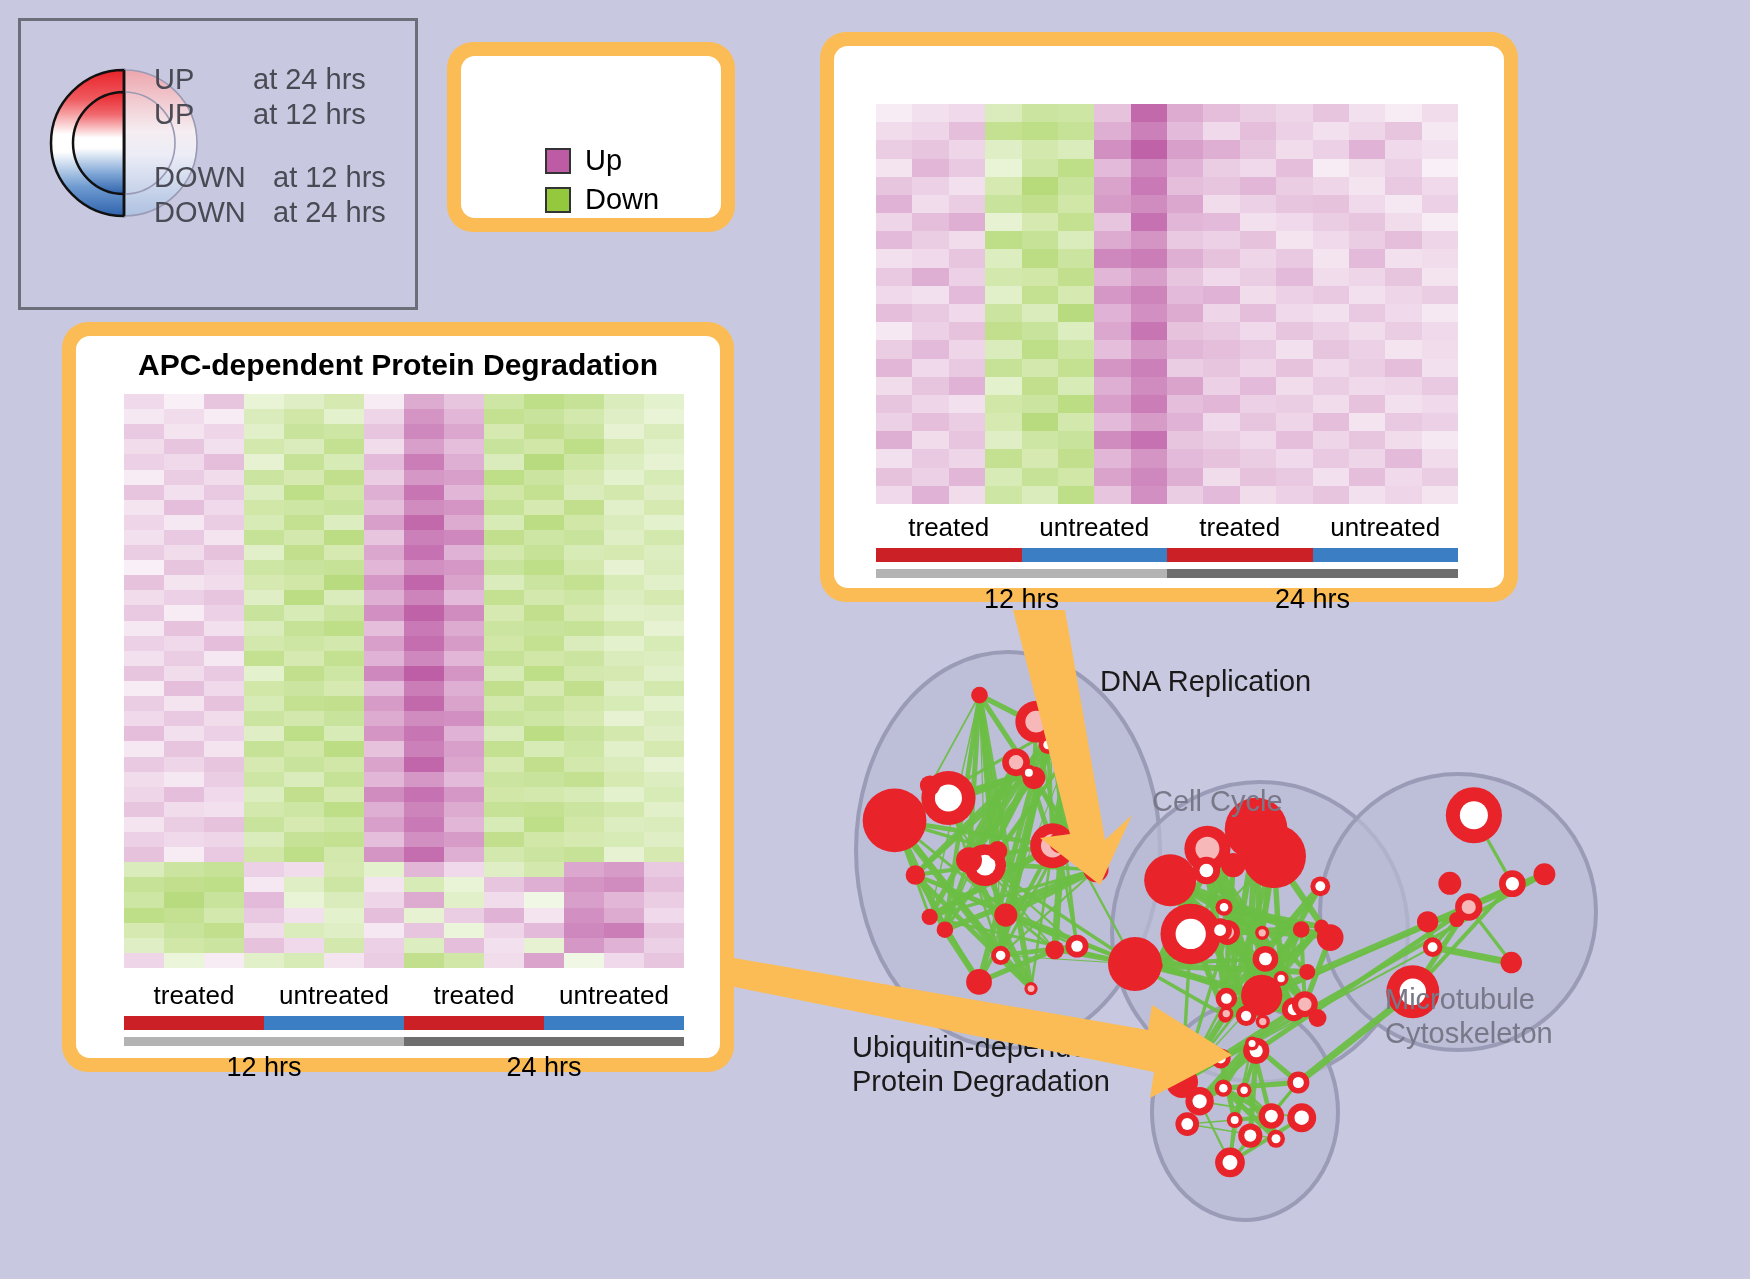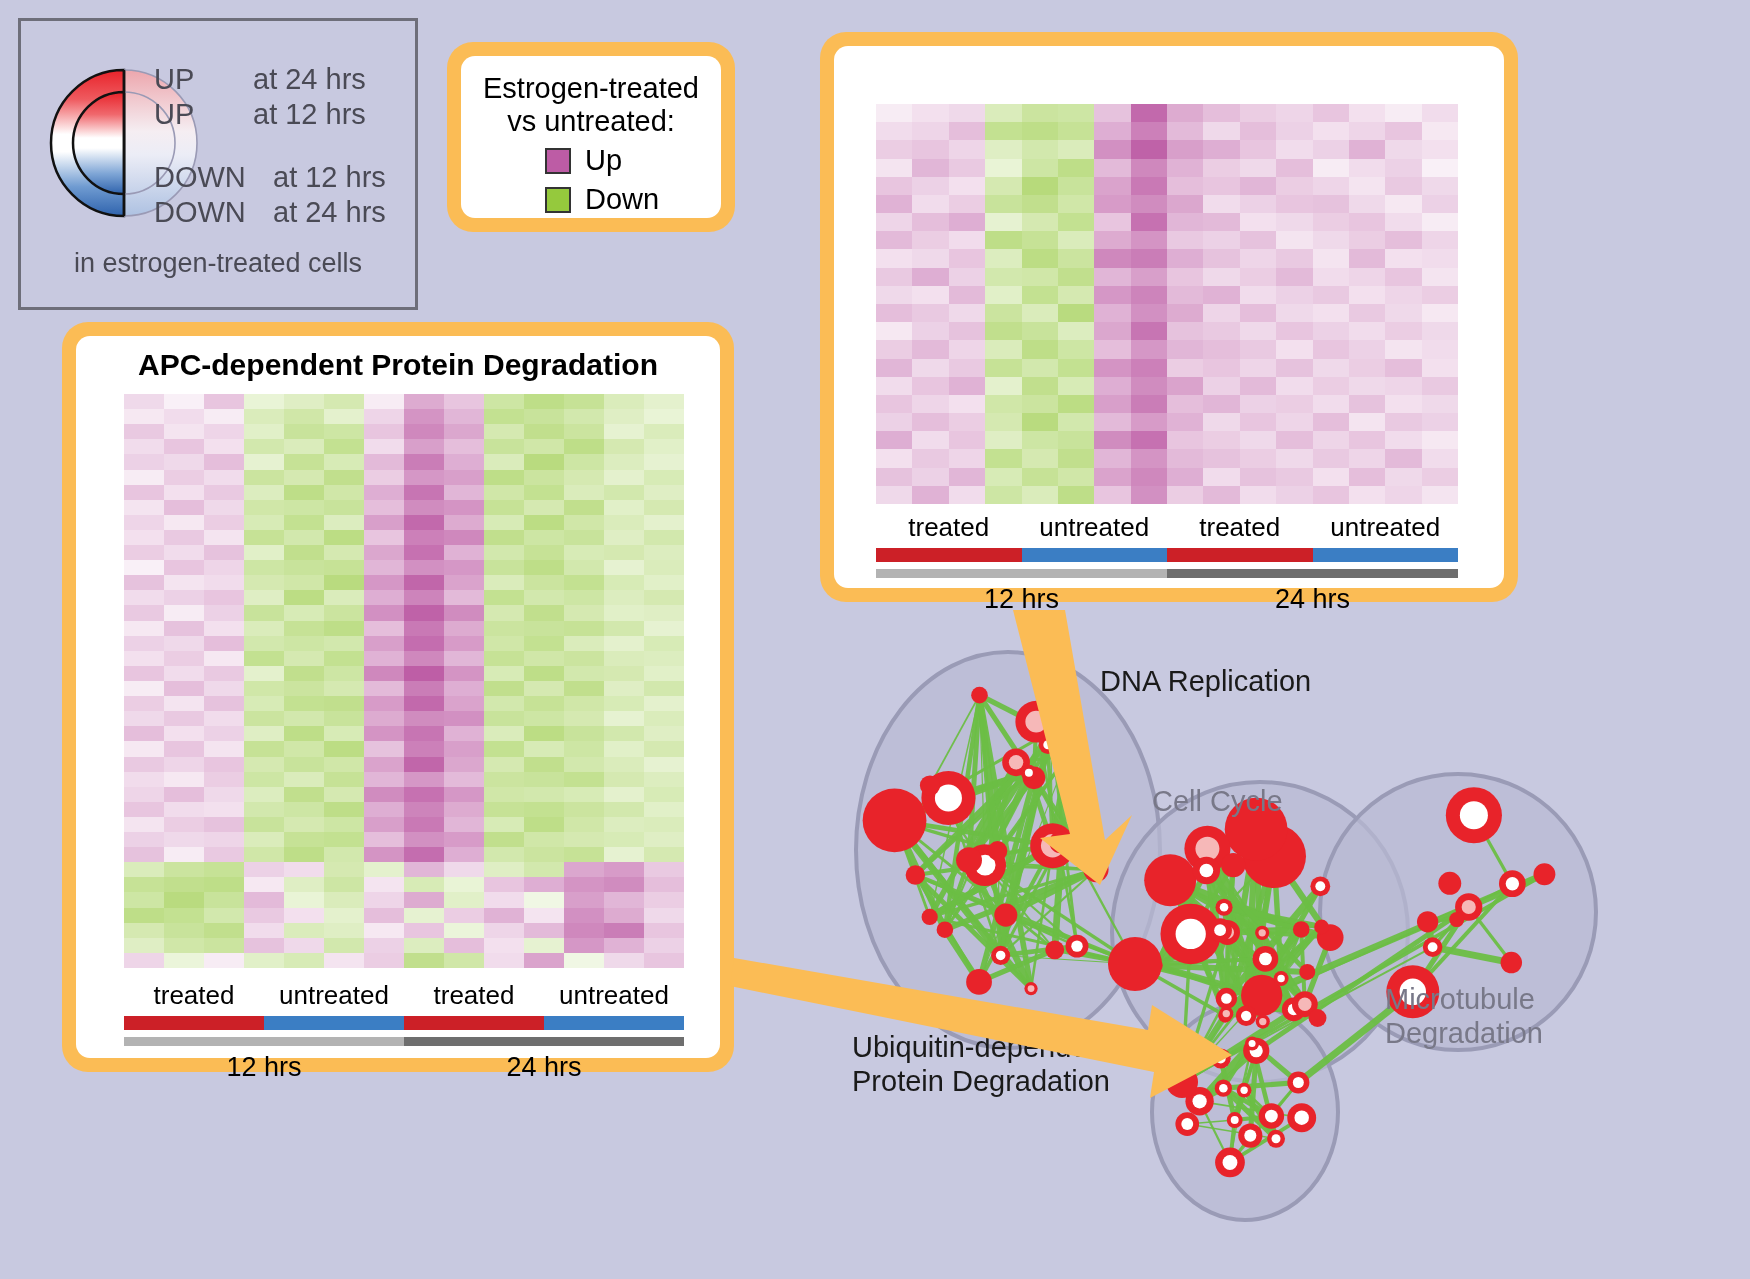--- a/index.html
+++ b/index.html
@@ -127,30 +127,25 @@
   <div class="key-row" style="left:133px; top:42px;">UP</div>
   <div class="key-lbl" style="left:232px; top:42px;">at 24 hrs</div>
   <div class="key-row" style="left:133px; top:77px;">UP</div>
   <div class="key-lbl" style="left:232px; top:77px;">at 12 hrs</div>
   <div class="key-row" style="left:133px; top:140px;">DOWN</div>
   <div class="key-lbl" style="left:252px; top:140px;">at 12 hrs</div>
   <div class="key-row" style="left:133px; top:175px;">DOWN</div>
   <div class="key-lbl" style="left:252px; top:175px;">at 24 hrs</div>
 
   <div id="key-footer">
-    <div>in estrogen-treated cells</div>
   </div>
 </div>
 
 <div class="panel" id="legend-panel">
   <div class="panel-inner">
-    <div id="legend-text">
-      <div>Estrogen-treated</div>
-      <div>vs untreated:</div>
-    </div>
     <div class="legend-item" style="left:84px; top:88px;">
       <span class="legend-swatch" id="sw-up" style="background: rgb(189, 92, 165);"></span>
       <span>Up</span>
     </div>
     <div class="legend-item" style="left:84px; top:127px;">
       <span class="legend-swatch" id="sw-down" style="background: rgb(149, 201, 61);"></span>
       <span>Down</span>
     </div>
   </div>
 </div>
@@ -1619,21 +1614,21 @@
       <g>
         <circle cx="345" cy="352" r="27" fill="#e8232a"></circle>
       </g>
       <g>
         <circle cx="392" cy="470" r="16" fill="#e8232a"></circle>
       </g>
     </svg>
   <div class="cluster-label" id="lbl-0" style="left: 310px; top: 52px; color: rgb(26, 26, 26);">DNA Replication</div>
   <div class="cluster-label" id="lbl-1" style="left: 362px; top: 172px; color: rgb(120, 120, 136);">Cell Cycle</div>
   <div class="cluster-label" id="lbl-2" style="left: 595px; top: 370px; color: rgb(120, 120, 136);">Microtubule
-Degradation</div>
+Cytoskeleton</div>
   <div class="cluster-label" id="lbl-3" style="left: 62px; top: 418px; color: rgb(26, 26, 26);">Ubiquitin-dependent
 Protein Degradation</div>
 </div>
 
 <svg id="arrows" viewBox="0 0 1750 1279">
   <polygon points="1013,610 1065,610 1105,840 1132,815 1100,885 1040,838 1070,834" fill="#fbbc55"></polygon>
   <polygon points="734,958 1148,1030 1152,1005 1232,1055 1150,1098 1154,1072 730,986" fill="#fbbc55"></polygon>
 </svg>
 
 </body></html>

